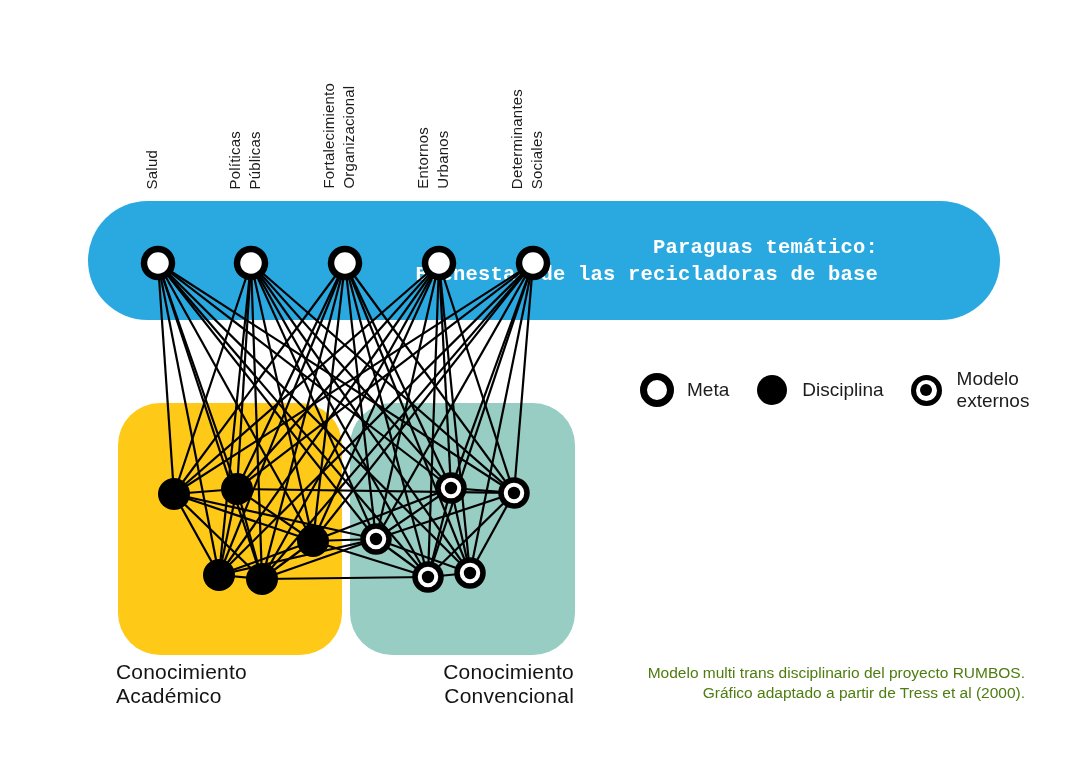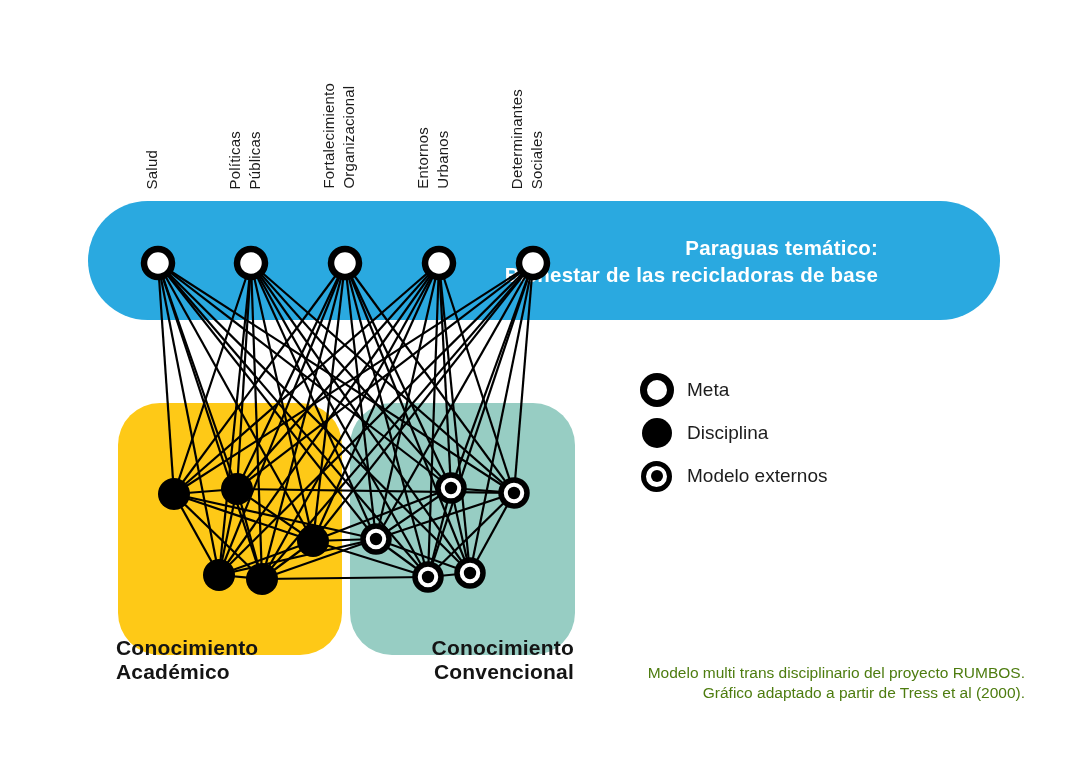--- a/index.html
+++ b/index.html
@@ -4,50 +4,50 @@
 <style>
   html,body{margin:0;padding:0;background:#ffffff;}
   .canvas{
     position:relative;width:1080px;height:763px;background:#ffffff;overflow:hidden;
     font-family:"Liberation Sans", sans-serif;
   }
   
   .band{position:absolute;left:88px;top:201px;width:912px;height:119px;border-radius:60px;z-index:0;}
   .band-text{
     position:absolute;top:33px;right:122px;text-align:right;color:#ffffff;
-    font-weight:700;font-size:20.5px;line-height:27px;letter-spacing:.2px;
+    font-weight:700;font-size:20.5px;line-height:27px;letter-spacing:.2px;font-family:Liberation Mono, monospace;
   }
   
   .box{position:absolute;top:403px;height:252px;border-radius:42px;z-index:0;}
   .box-academic{left:118px;width:224px;}
   .box-conventional{left:350px;width:225px;}
   
   .net{position:absolute;left:0;top:0;z-index:1;}
   
   .top-label-anchor{position:absolute;bottom:574px;width:0;height:0;overflow:visible;z-index:2;}
   .top-label{
     position:absolute;bottom:0;left:0;
     transform:translateX(-50%) rotate(180deg);
     writing-mode:vertical-rl;
     white-space:pre-line;
     font-size:15px;line-height:20px;color:#1b1b1b;letter-spacing:.2px;
   }
   
-  .legend{position:absolute;left:638px;top:372px;display:flex;flex-direction:column;gap:7px;z-index:2;}
+  .legend{position:absolute;left:638px;top:372px;display:flex;gap:24px;z-index:2;}
   .lgd-row{display:flex;align-items:center;gap:12px;height:36px;}
   .lgd-ic{width:37px;height:37px;display:flex;align-items:center;justify-content:center;flex:0 0 auto;}
   .lgd-meta{width:20px;height:20px;border:7px solid #000;border-radius:50%;background:#fff;box-sizing:content-box;}
   .lgd-disc{width:30px;height:30px;border-radius:50%;background:#000;}
   .lgd-actor{width:21px;height:21px;border:5px solid #000;border-radius:50%;background:#fff;
     display:flex;align-items:center;justify-content:center;box-sizing:content-box;}
   .lgd-actor::after{content:"";width:12px;height:12px;border-radius:50%;background:#000;}
   .lgd-label{font-size:19px;color:#1c1c1c;}
   
   .box-label{
-    position:absolute;top:636px;font-size:21px;font-weight:700;line-height:24px;
+    position:absolute;top:660px;font-size:21px;font-weight:400;line-height:24px;
     color:#141414;white-space:pre-line;z-index:2;letter-spacing:.2px;
   }
   .box-label-academic{left:116px;text-align:left;}
   .box-label-conventional{right:506px;text-align:right;}
   
   .caption{position:absolute;top:663px;right:55px;text-align:right;font-size:15.5px;line-height:20px;color:#4d7c0f;z-index:2;}
 </style>
 </head>
 <body>
 

